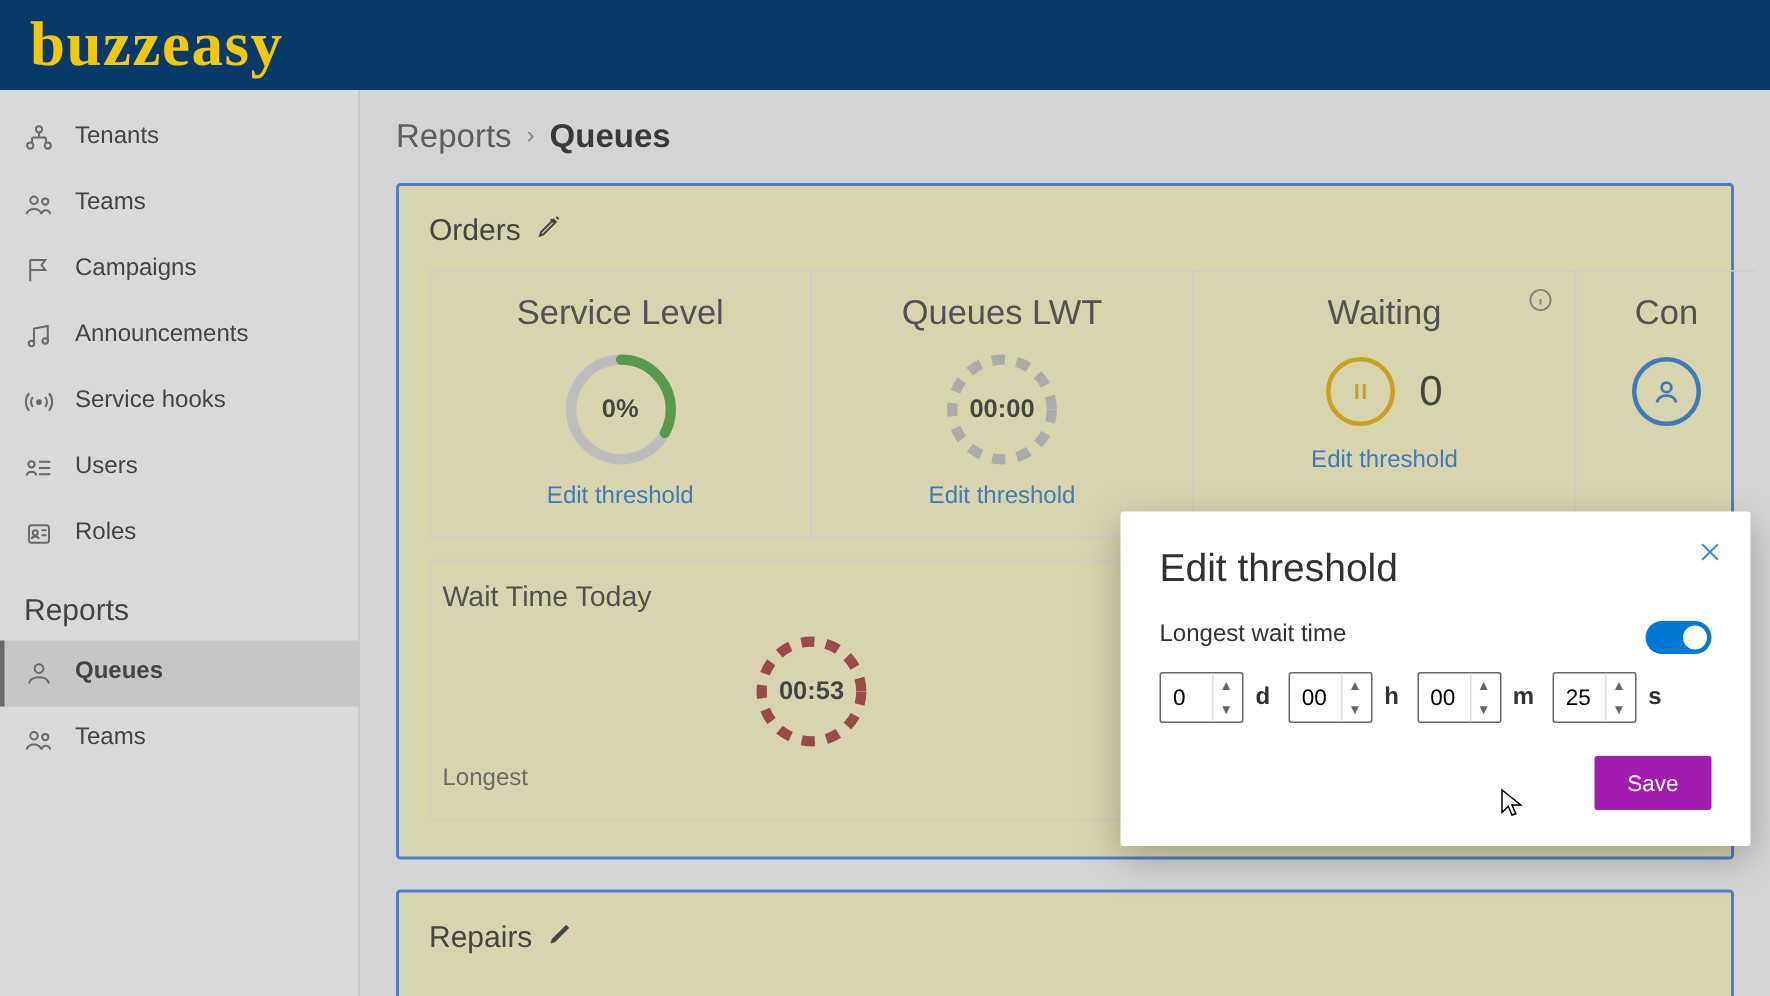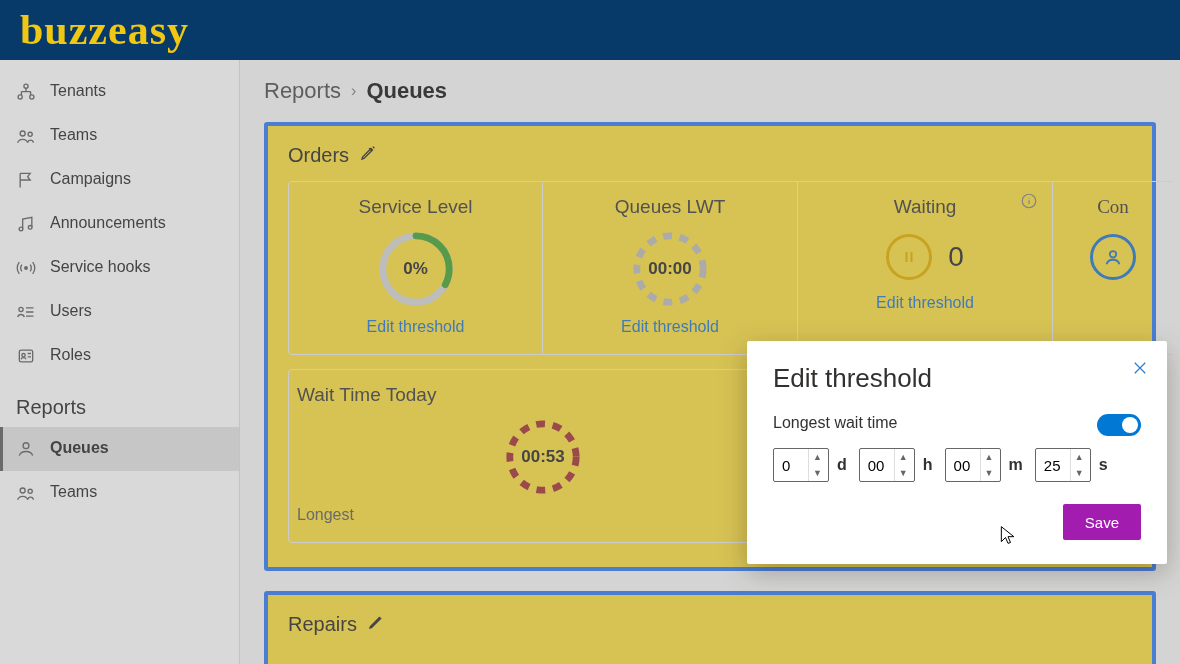--- a/index.html
+++ b/index.html
@@ -14,28 +14,28 @@
   .sidebar-item { display: flex; gap: 14px; padding: 12px 16px; font-size: 16px; color: #323130; cursor: pointer; }
   .sidebar-item.active { background: #e5e5e5; font-weight: 600; border-left: 3px solid #666; padding-left: 13px; }
   .sidebar-item .icon { width: 20px; height: 20px; display: inline-flex; align-items: center; justify-content: center; color: #666; }
   .sidebar-section { padding: 18px 16px 8px 16px; font-size: 20px; color: #323130; }
   
   .main { flex: 1; background: #faf9f8; padding: 18px 24px; overflow: auto; }
   .breadcrumb { display: flex; align-items: center; gap: 10px; font-size: 22px; color: #555; margin-bottom: 18px; }
   .breadcrumb .sep { color: #888; font-size: 16px; }
   .breadcrumb .current { font-weight: 700; color: #222; }
   
-  .panel { border: 4px solid #3b82f6; border-radius: 3px; background: #fde047; padding: 18px 20px 24px 20px; margin-bottom: 20px; }
+  .panel { border: 2px solid #3b82f6; border-radius: 3px; background: #fef9c3; padding: 18px 20px 24px 20px; margin-bottom: 20px; }
   .panel-title { font-size: 20px; color: #323130; display: flex; align-items: center; gap: 10px; margin-bottom: 14px; }
   .pen-icon svg { width: 18px; height: 18px; }
   
   .cards-row { display: flex; gap: 0; }
   .metric-card { flex: 0 0 255px; border: 1px solid #eee; border-left: none; padding: 14px 8px 18px 8px; text-align: center; position: relative; }
   .metric-card:first-child { border-left: 1px solid #eee; border-radius: 4px 0 0 4px; }
-  .metric-card-title { font-size: 19px; color: #444; margin-bottom: 10px; }
+  .metric-card-title { font-size: 23px; color: #444; margin-bottom: 10px; }
   .gauge { width: 82px; height: 82px; margin: 0 auto 8px auto; position: relative; }
   .gauge svg { width: 82px; height: 82px; }
   .gauge-text { position: absolute; top: 0; left: 0; width: 100%; height: 100%; display: flex; align-items: center; justify-content: center; font-size: 17px; font-weight: 600; color: #333; }
   .edit-link { color: #2a7dd1; font-size: 16px; cursor: pointer; }
   .info-icon { position: absolute; top: 10px; right: 14px; color: #888; }
   .waiting-row { display:flex; align-items:center; justify-content:center; gap: 16px; margin: 16px 0 14px 0; }
   .waiting-circle { width: 46px; height: 46px; border: 3px solid #e8b400; border-radius: 50%; display:flex; align-items:center; justify-content:center; color:#e8b400; }
   .waiting-count { font-size: 28px; color: #333; }
   
   .wide-card { margin-top: 14px; border: 1px solid #eee; border-radius: 4px; padding: 14px 8px 18px 8px; width: 510px; }
@@ -218,21 +218,21 @@
             <span class="waiting-circle">
                 <svg width="20" height="20" viewBox="0 0 24 24" fill="none" stroke="currentColor" stroke-width="2.4">
                   <path d="M9 6v12M15 6v12"></path>
                 </svg>
               </span>
             <span class="waiting-count">0</span>
           </div>
           <div class="edit-link">Edit threshold</div>
         </div>
 
-        <div class="metric-card" style="flex:0 0 120px; border-right:none;font-family:Liberation Serif, serif;">
+        <div class="metric-card" style="flex:0 0 120px; border-right:none;">
           <div class="metric-card-title">Con</div>
           <div class="conv-circle">
               <svg width="22" height="22" viewBox="0 0 24 24" fill="none" stroke="currentColor" stroke-width="2">
                 <circle cx="12" cy="9" r="3.5"></circle>
                 <path d="M5 20c1-4 4-5 7-5s6 1 7 5"></path>
               </svg>
             </div>
         </div>
       </div>
 

